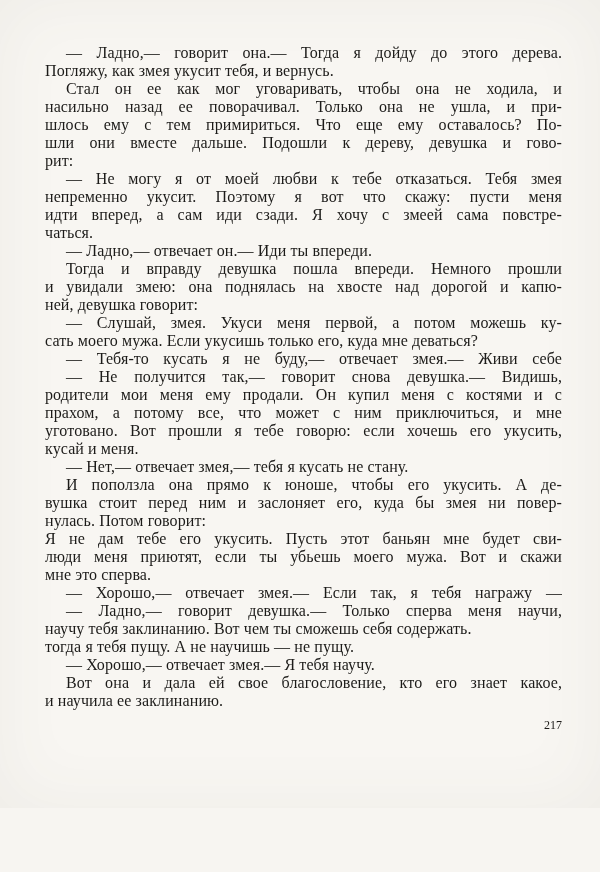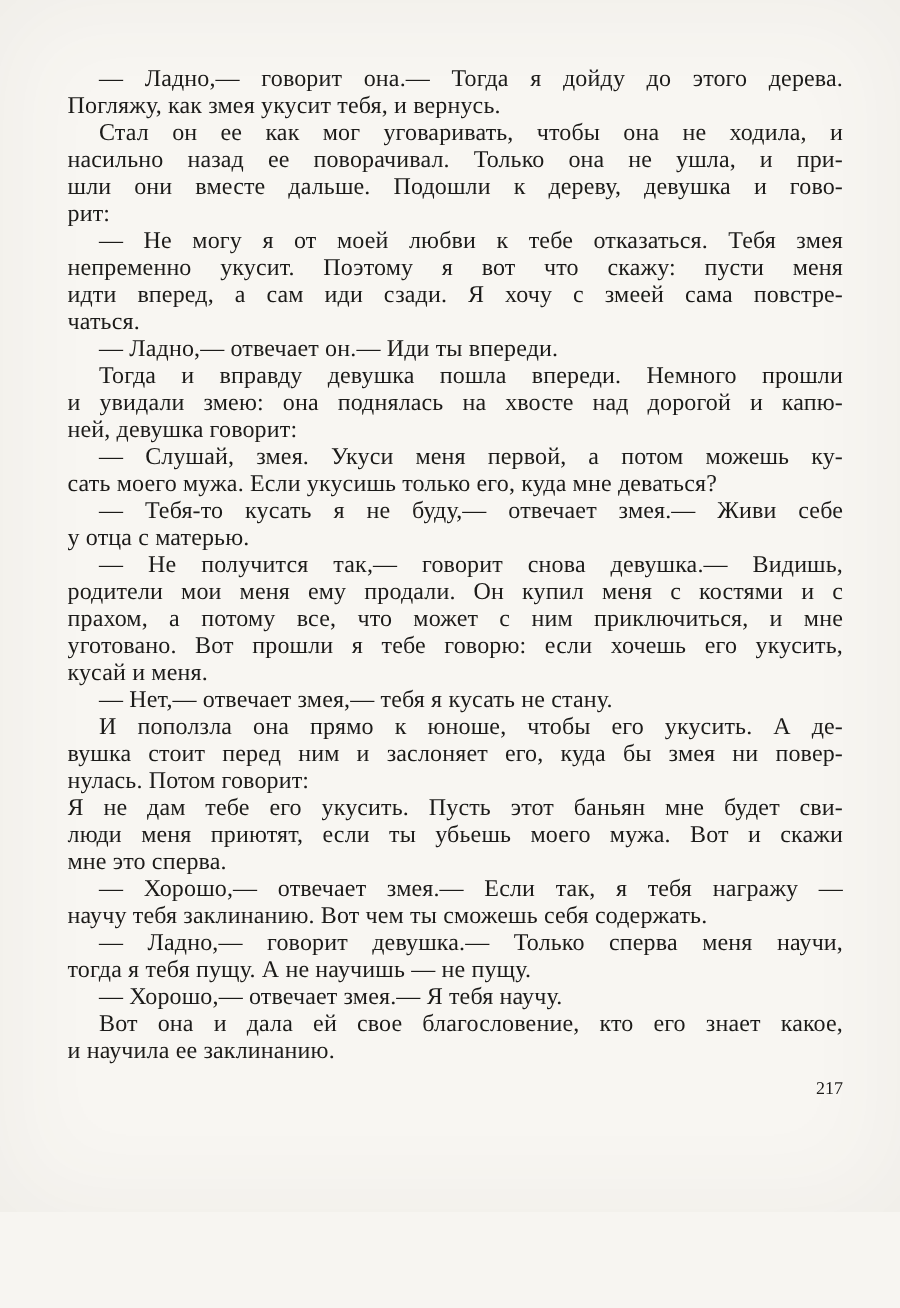--- a/index.html
+++ b/index.html
@@ -53,48 +53,48 @@
 </style>
 </head>
 <body>
 
 <div class="page">
   <div class="text-block">
       <div class="line indent">— Ладно,— говорит она.— Тогда я дойду до этого дерева.</div>
       <div class="line last">Погляжу, как змея укусит тебя, и вернусь.</div>
       <div class="line indent">Стал он ее как мог уговаривать, чтобы она не ходила, и</div>
       <div class="line">насильно назад ее поворачивал. Только она не ушла, и при-</div>
+      <div class="line">шлось ему с тем примириться. Что еще ему оставалось? По-</div>
       <div class="line">шли они вместе дальше. Подошли к дереву, девушка и гово-</div>
       <div class="line last">рит:</div>
       <div class="line indent">— Не могу я от моей любви к тебе отказаться. Тебя змея</div>
       <div class="line">непременно укусит. Поэтому я вот что скажу: пусти меня</div>
       <div class="line">идти вперед, а сам иди сзади. Я хочу с змеей сама повстре-</div>
       <div class="line last">чаться.</div>
       <div class="line indent last">— Ладно,— отвечает он.— Иди ты впереди.</div>
       <div class="line indent">Тогда и вправду девушка пошла впереди. Немного прошли</div>
       <div class="line">и увидали змею: она поднялась на хвосте над дорогой и капю-</div>
       <div class="line last">ней, девушка говорит:</div>
       <div class="line indent">— Слушай, змея. Укуси меня первой, а потом можешь ку-</div>
       <div class="line last">сать моего мужа. Если укусишь только его, куда мне деваться?</div>
       <div class="line indent">— Тебя-то кусать я не буду,— отвечает змея.— Живи себе</div>
-      <div class="line last">у отца с матерью.</div>
       <div class="line indent">— Не получится так,— говорит снова девушка.— Видишь,</div>
       <div class="line">родители мои меня ему продали. Он купил меня с костями и с</div>
       <div class="line">прахом, а потому все, что может с ним приключиться, и мне</div>
       <div class="line">уготовано. Вот прошли я тебе говорю: если хочешь его укусить,</div>
       <div class="line last">кусай и меня.</div>
       <div class="line indent last">— Нет,— отвечает змея,— тебя я кусать не стану.</div>
       <div class="line indent">И поползла она прямо к юноше, чтобы его укусить. А де-</div>
       <div class="line">вушка стоит перед ним и заслоняет его, куда бы змея ни повер-</div>
       <div class="line last">нулась. Потом говорит:</div>
       <div class="line">Я не дам тебе его укусить. Пусть этот баньян мне будет сви-</div>
       <div class="line">люди меня приютят, если ты убьешь моего мужа. Вот и скажи</div>
       <div class="line last">мне это сперва.</div>
       <div class="line indent">— Хорошо,— отвечает змея.— Если так, я тебя награжу —</div>
+      <div class="line indent">— Ладно,— говорит девушка.— Только сперва меня научи,</div>
       <div class="line last">научу тебя заклинанию. Вот чем ты сможешь себя содержать.</div>
-      <div class="line indent">— Ладно,— говорит девушка.— Только сперва меня научи,</div>
       <div class="line last">тогда я тебя пущу. А не научишь — не пущу.</div>
       <div class="line indent last">— Хорошо,— отвечает змея.— Я тебя научу.</div>
       <div class="line indent">Вот она и дала ей свое благословение, кто его знает какое,</div>
       <div class="line last">и научила ее заклинанию.</div>
     </div>
   <div class="page-number">217</div>
 </div>
 
 </body></html>

